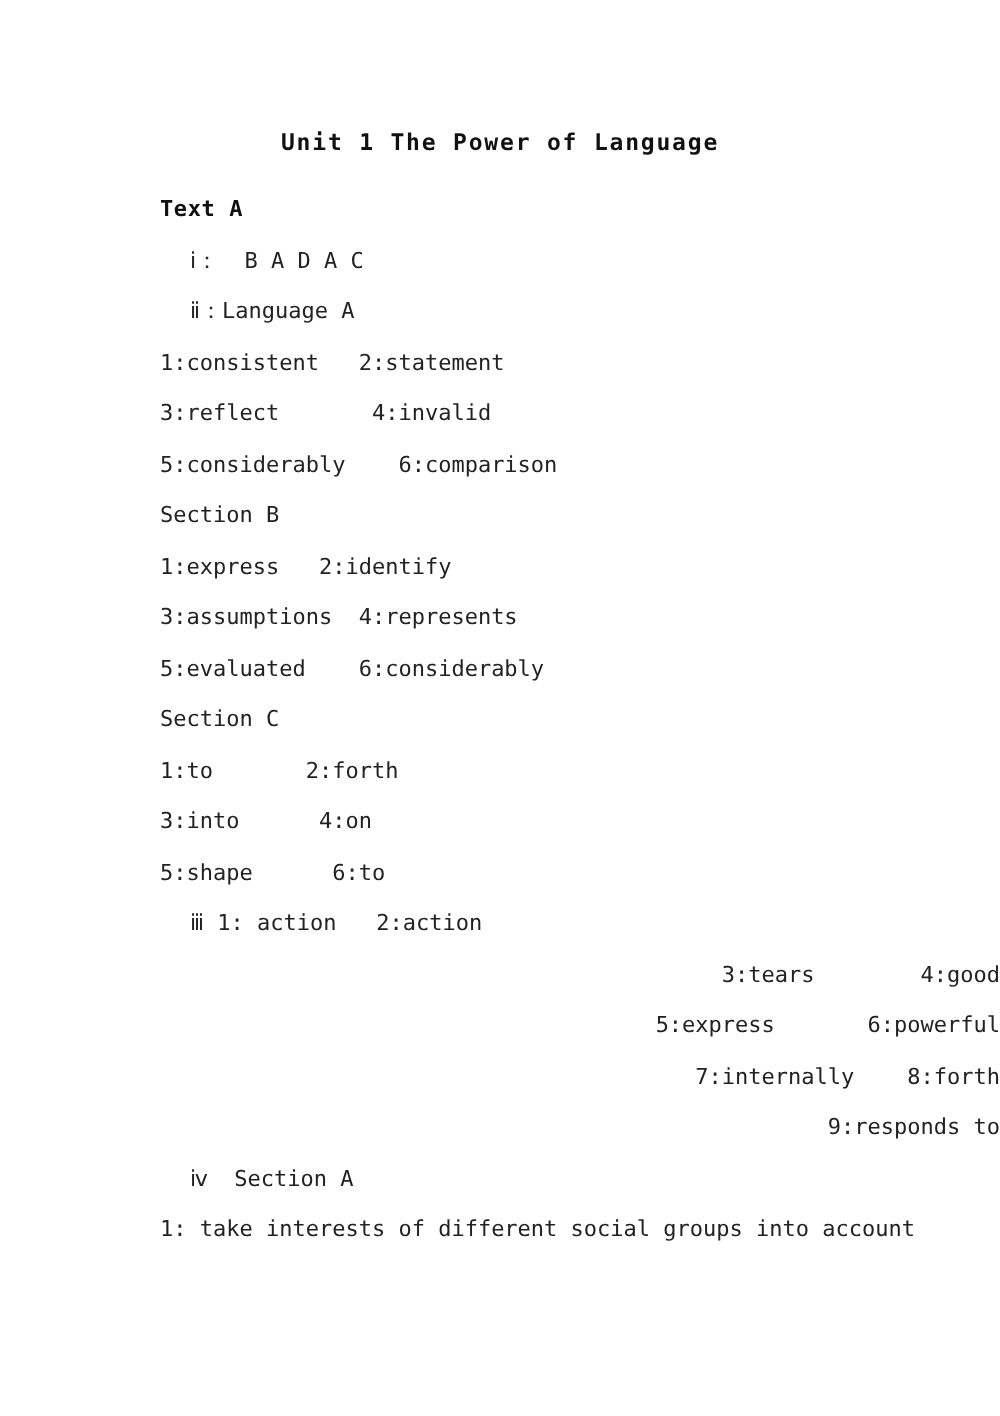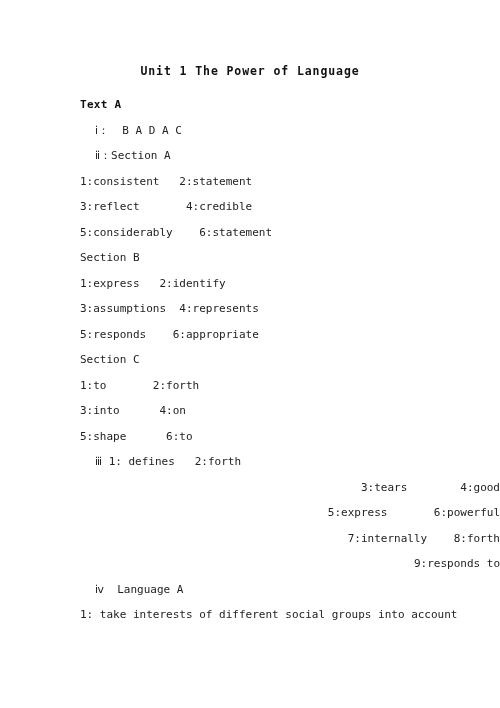--- a/index.html
+++ b/index.html
@@ -79,52 +79,52 @@
 <div class="page">
 
   <div class="doc-title">Unit 1 The Power of Language</div>
 
   <div class="body-block">
 
     <div class="line bold">Text A</div>
 
     <div class="line indent-1">ⅰ：  B A D A C</div>
 
-    <div class="line indent-1">ⅱ：Section A</div>
+    <div class="line indent-1">ⅱ：Language A</div>
 
     <div class="line">1:consistent   2:statement</div>
 
-    <div class="line">3:reflect       4:credible</div>
+    <div class="line">3:reflect       4:invalid</div>
 
-    <div class="line">5:considerably    6:statement</div>
+    <div class="line">5:considerably    6:comparison</div>
 
     <div class="line">Section B</div>
 
     <div class="line">1:express   2:identify</div>
 
     <div class="line">3:assumptions  4:represents</div>
 
-    <div class="line">5:responds    6:appropriate</div>
+    <div class="line">5:evaluated    6:considerably</div>
 
     <div class="line">Section C</div>
 
     <div class="line">1:to       2:forth</div>
 
     <div class="line">3:into      4:on</div>
 
     <div class="line">5:shape      6:to</div>
 
-    <div class="line indent-1">ⅲ 1: defines   2:forth</div>
+    <div class="line indent-1">ⅲ 1: action   2:action</div>
 
     <div class="line indent-2">3:tears        4:good</div>
 
     <div class="line indent-2">5:express       6:powerful</div>
 
     <div class="line indent-2">7:internally    8:forth</div>
 
     <div class="line indent-2">9:responds to</div>
 
-    <div class="line indent-1">ⅳ  Language A</div>
+    <div class="line indent-1">ⅳ  Section A</div>
 
     <div class="line">1: take interests of different social groups into account</div>
 
   </div>
 </div>
 
 </body></html>

